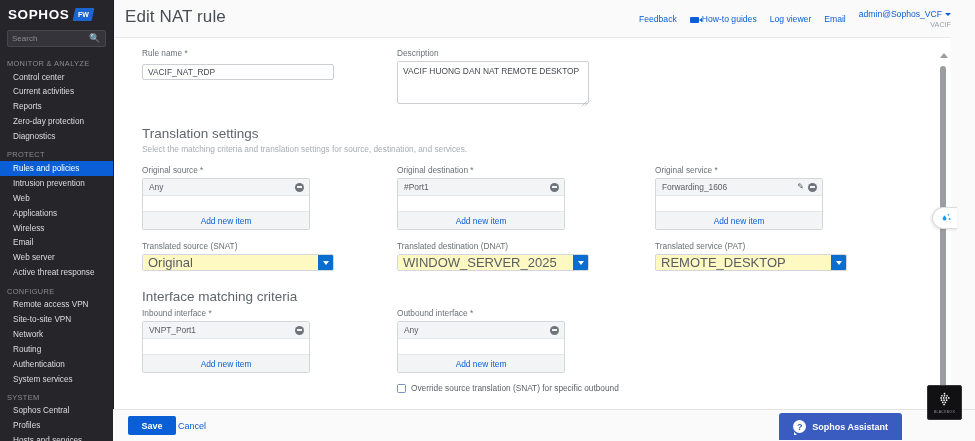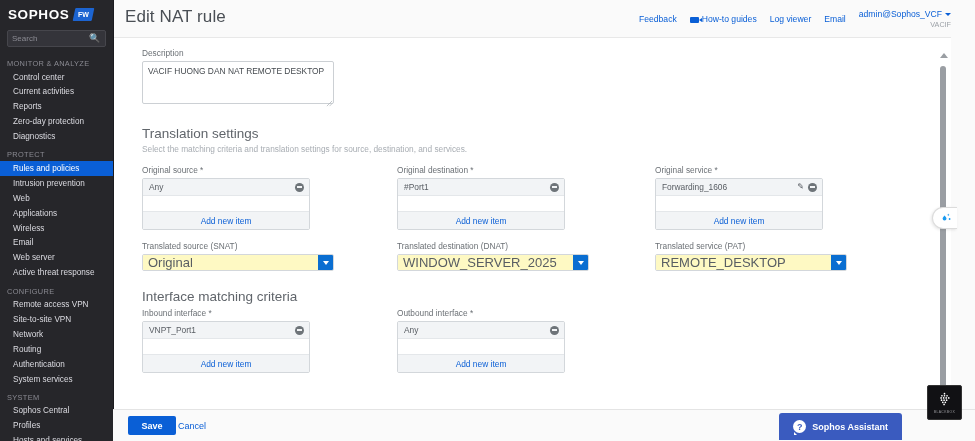--- a/index.html
+++ b/index.html
@@ -352,20 +352,26 @@
           <span class="user-name"><span>admin@Sophos_VCF</span><i class="caret-down"></i></span>
           <span class="tenant">VACIF</span>
         </span>
       </div>
     </header>
 
     <div class="content">
       <div class="form-area">
 
         <div class="row">
+          <div class="col-a">
+            <label class="label">Rule name *</label>
+            <div style="width:192px;">
+              <input class="text-input" type="text" value="VACIF_NAT_RDP" style="">
+            </div>
+          </div>
           <div class="col-b">
             <label class="label">Description</label>
             <div style="position:relative; width:192px;">
               <textarea class="desc-box" style="">VACIF HUONG DAN NAT REMOTE DESKTOP</textarea>
               <svg class="resize-grip" viewBox="0 0 8 8">
                 <path d="M7 1 L1 7 M7 4 L4 7" stroke="#aab0b6" stroke-width="0.8" fill="none"></path>
               </svg>
             </div>
           </div>
         </div>
@@ -464,20 +470,24 @@
             <label class="label">Outbound interface *</label>
             <div class="item-box">
               <div class="item-row">
                 <span>Any</span>
                 <span class="item-actions">
                   <span class="minus-icon"></span>
                 </span>
               </div>
               <div class="item-filler"></div>
               <div class="add-new">Add new item</div>
+            </div>
+            <div class="check-row">
+              <span class="checkbox"></span>
+              <span class="check-label">Override source translation (SNAT) for specific outbound</span>
             </div>
           </div>
         </div>
 
       </div>
 
       <div class="scrollbar">
         <div class="sb-track"></div>
         <div class="sb-arrow-up"></div>
         <div class="sb-thumb"></div>

